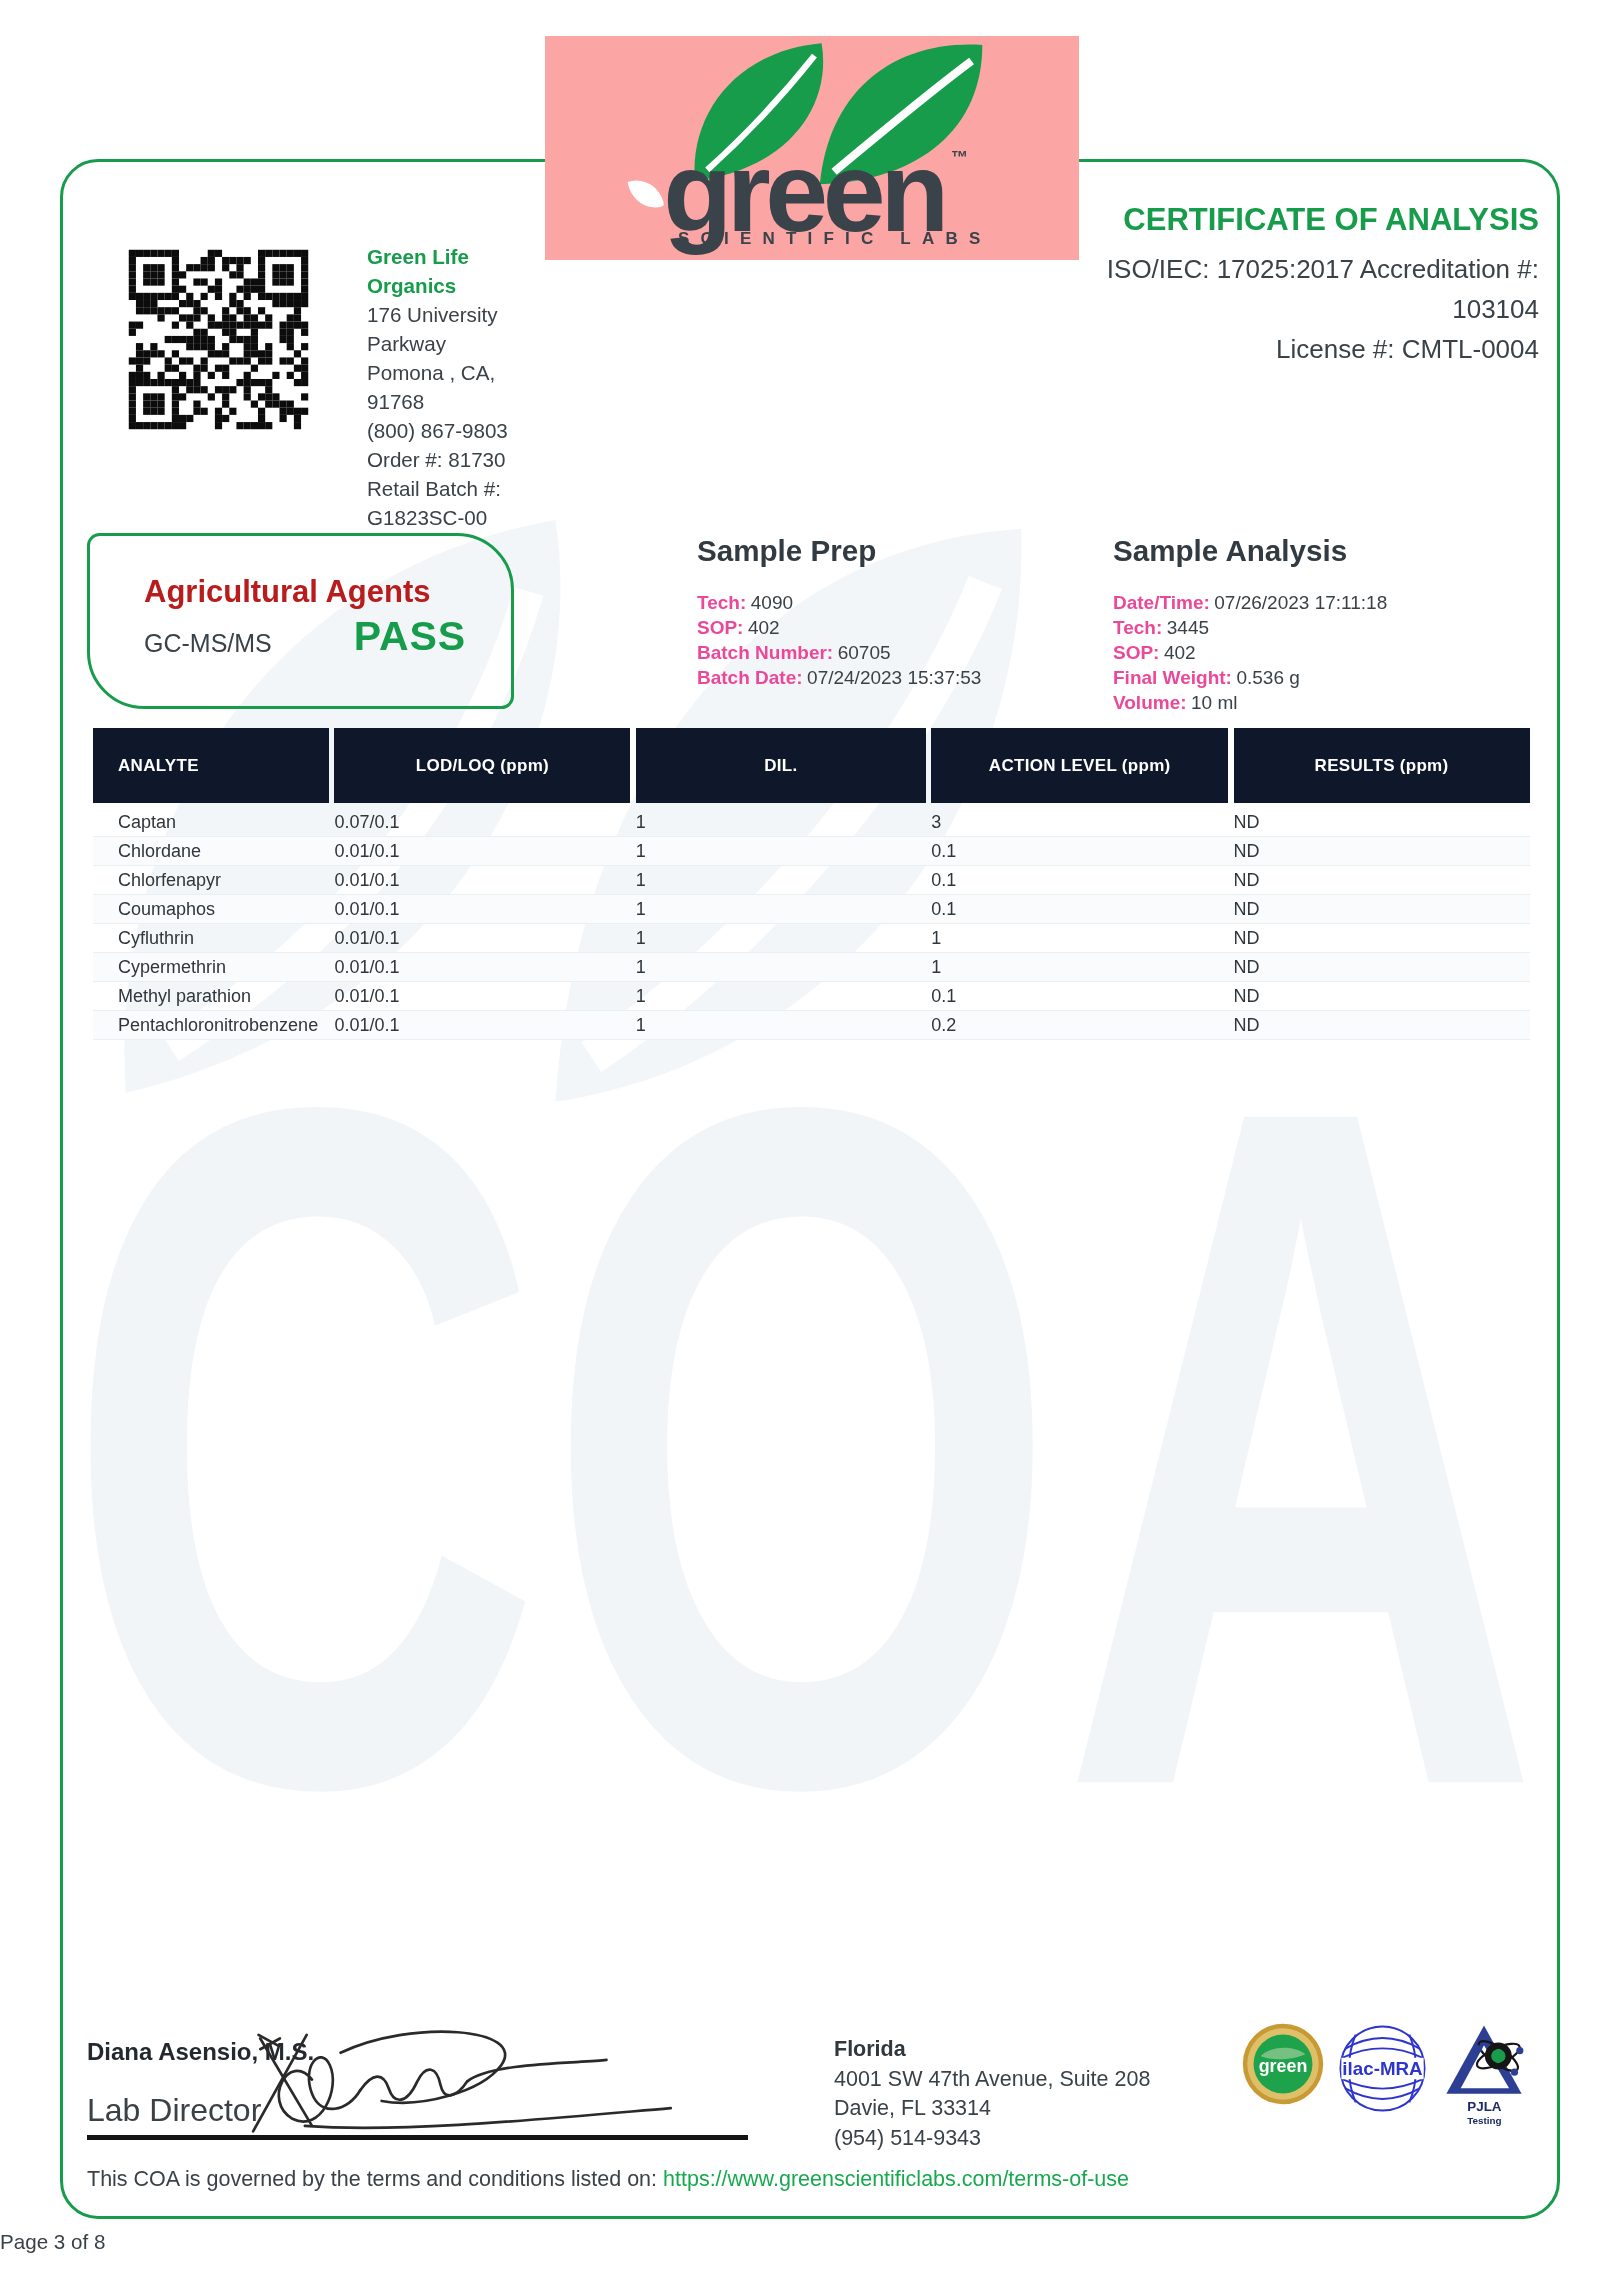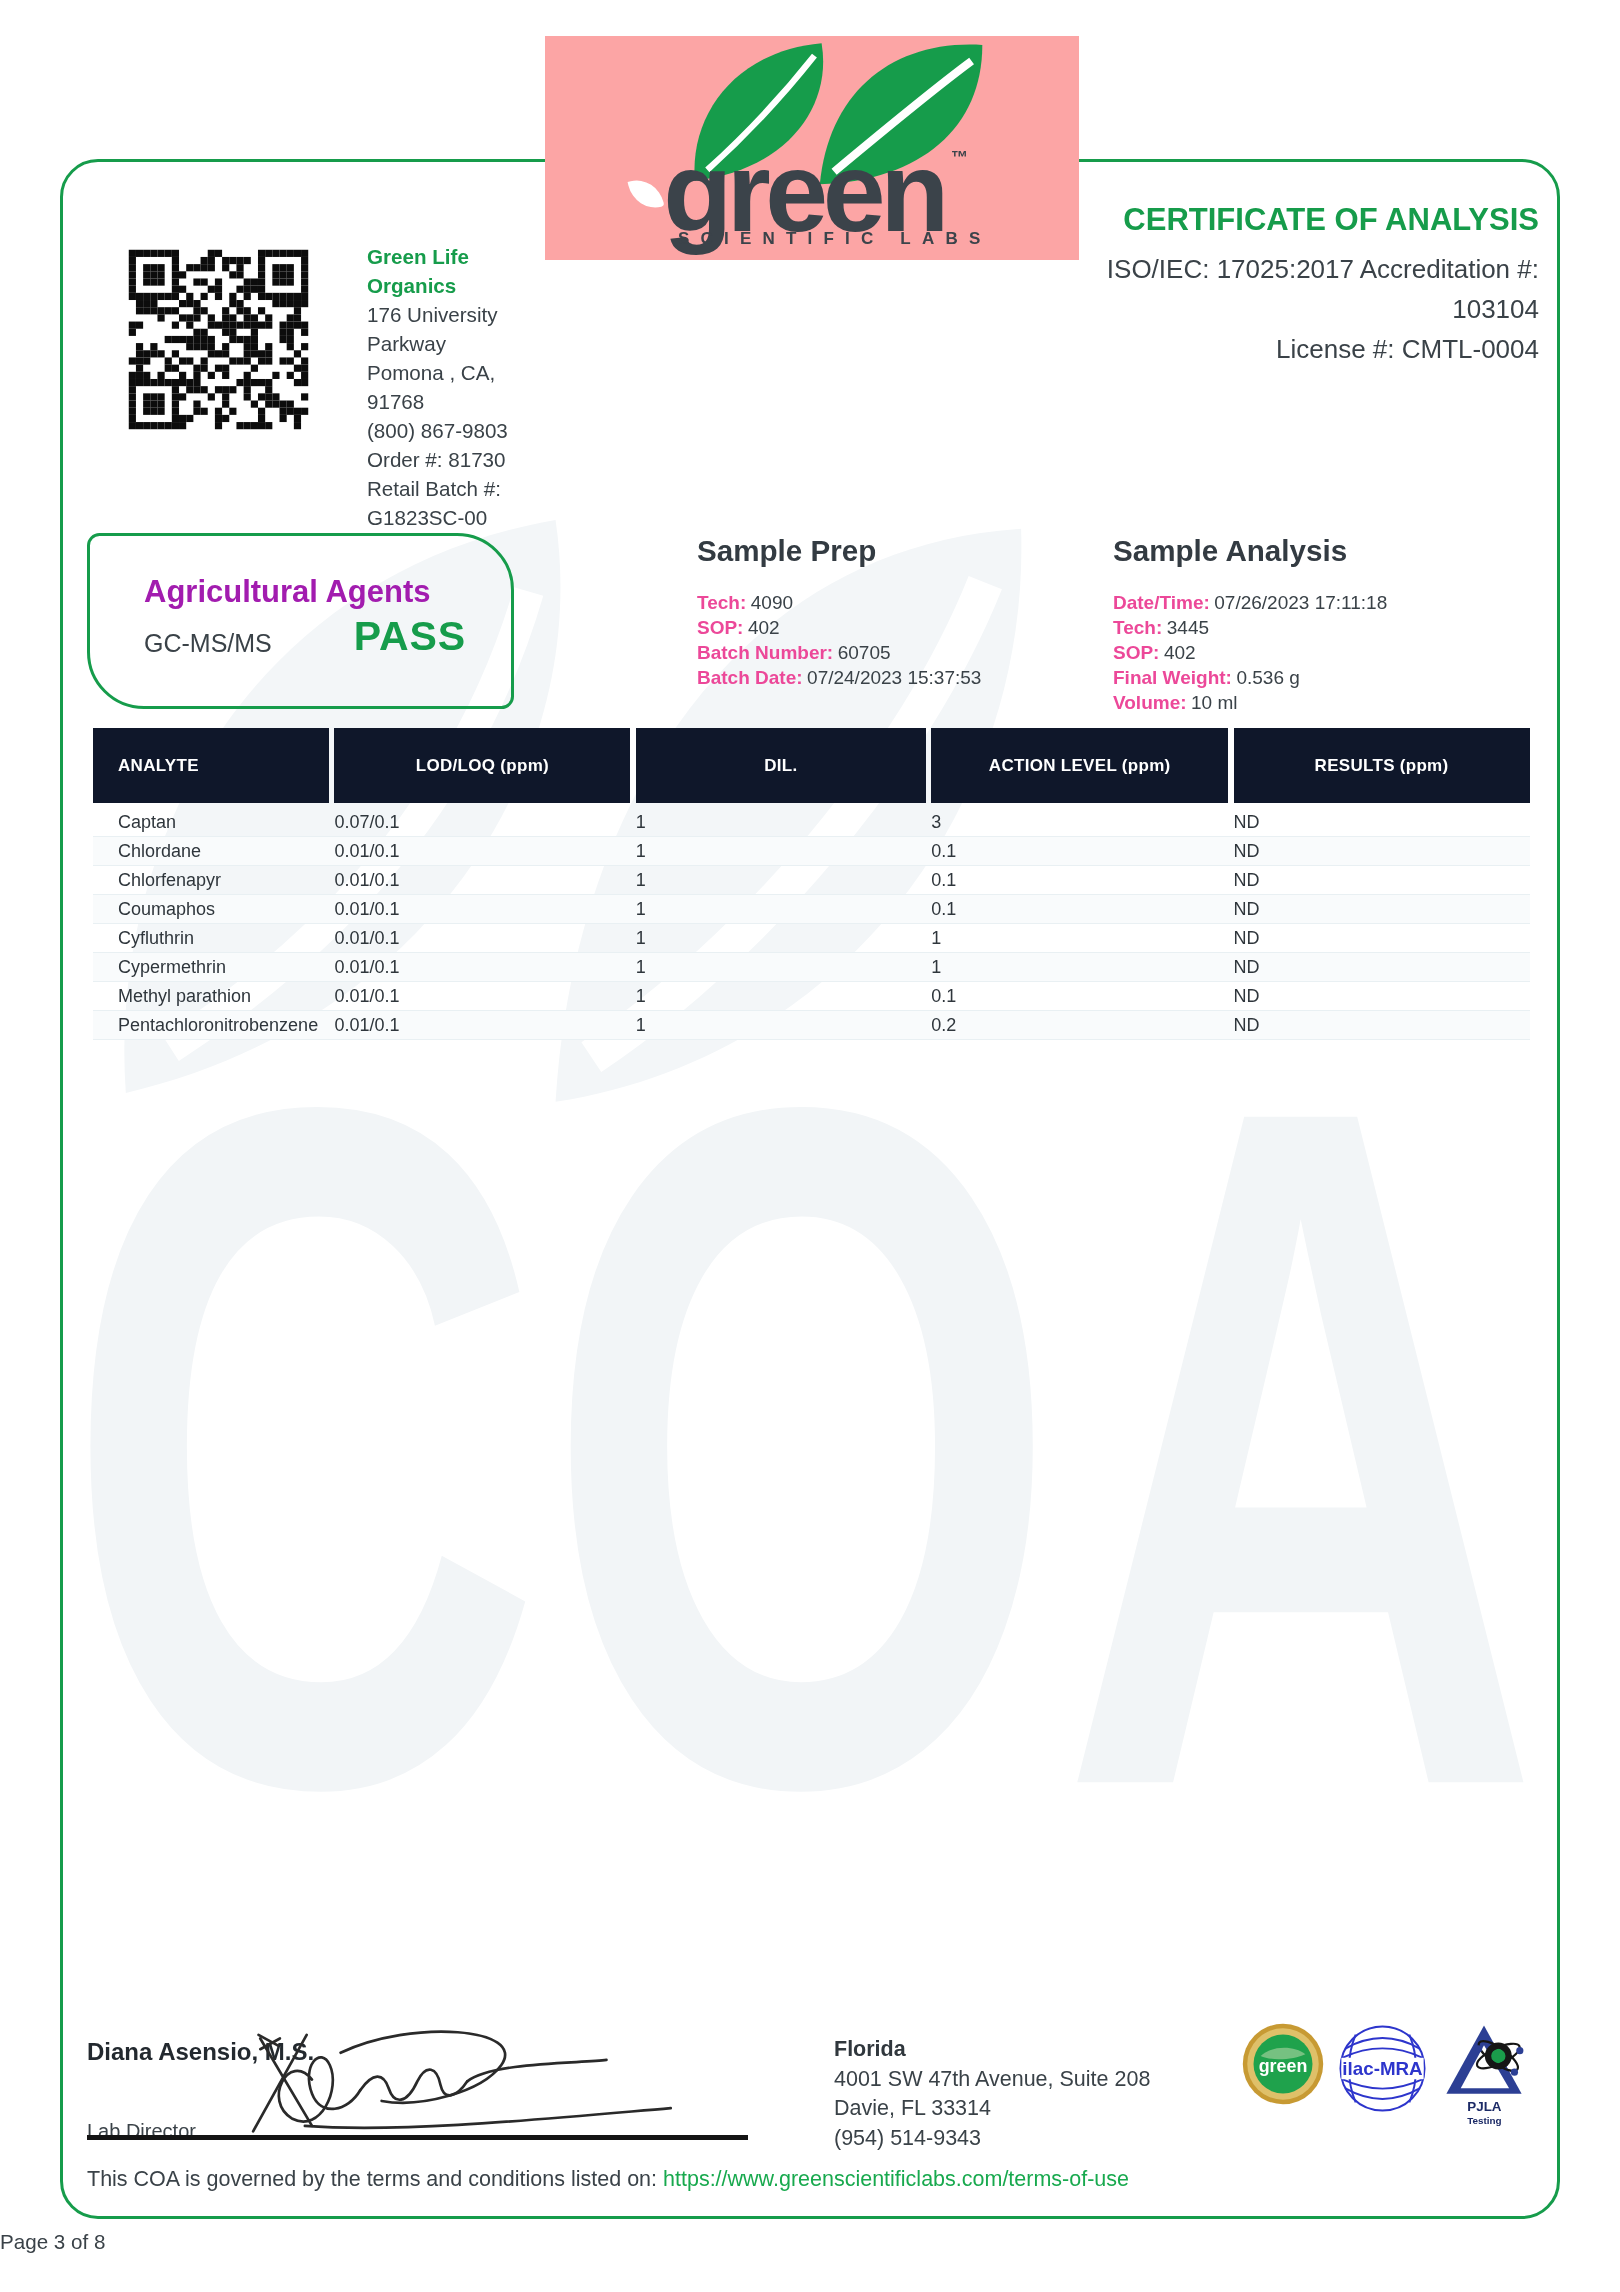--- a/index.html
+++ b/index.html
@@ -33,21 +33,21 @@
 
   
   .qr{position:absolute;left:118px;top:239px;width:201px;height:201px;z-index:2;}
   .client{position:absolute;left:367px;top:242px;width:188px;z-index:2;}
   .client-name{font-size:20.6px;font-weight:700;color:#169c4b;line-height:29px;}
   .client-line{font-size:20.6px;color:#3a4248;line-height:29px;}
 
   
   .result-panel{position:absolute;left:87px;top:533px;width:421px;height:170px;
                 border:3.6px solid #169c4b;border-radius:12.5px 57px 12.5px 57px;z-index:2;background:transparent;}
-  .panel-title{position:absolute;left:54px;top:38px;font-size:31px;font-weight:700;color:#a21caf;}
+  .panel-title{position:absolute;left:54px;top:38px;font-size:31px;font-weight:700;color:#b91c1c;}
   .panel-method{position:absolute;left:54px;top:93px;font-size:25px;color:#3a4248;}
   .panel-status{position:absolute;right:45px;top:77px;font-size:41px;font-weight:700;color:#169c4b;letter-spacing:0.9px;}
 
   
   .samplesec{position:absolute;z-index:2;}
   .sec-prep{left:697px;top:534px;}
   .sec-analysis{left:1113px;top:534px;}
   .samplesec h3{margin:0 0 21.5px 0;font-size:29.6px;font-weight:700;color:#333b42;}
   .field{font-size:19px;line-height:25px;color:#3a4248;}
   .flabel{font-weight:700;color:#ec4899;margin-right:4.5px;}
@@ -59,21 +59,21 @@
       display:flex;align-items:center;justify-content:center;letter-spacing:0.3px;}
   .th.first{justify-content:flex-start;padding-left:25px;box-sizing:border-box;}
   .tbody{margin-top:5.4px;}
   .tr{height:28px;align-items:center;border-bottom:1.8px solid #e9f0f3;font-size:18px;color:#2f363c;}
   .tr:nth-child(even){background:#f9fbfc;}
   .td{text-align:left;}
   .td.analyte{text-align:left;padding-left:25px;}
 
   
   .sig-name{position:absolute;left:87px;top:2038px;font-size:24px;font-weight:700;color:#23292f;z-index:2;}
-  .sig-role{position:absolute;left:87px;top:2092px;font-size:20px;color:#3a4248;z-index:2;margin-top:28px;}
+  .sig-role{position:absolute;left:87px;top:2092px;font-size:32px;color:#3a4248;z-index:2;}
   .sig-scribble{position:absolute;left:206px;top:2026px;z-index:2;}
   .sig-line{position:absolute;left:87px;top:2135px;width:661px;height:4.5px;background:#141414;z-index:2;}
 
   
   .florida{position:absolute;left:834px;top:2035px;font-size:21.5px;line-height:29.6px;color:#3a4248;z-index:2;}
   .florida .state{font-weight:700;color:#30373d;}
 
   
   .badges{position:absolute;left:1241px;top:2022px;display:flex;gap:10.7px;align-items:flex-start;z-index:2;}
   .badge{position:relative;text-align:center;}

